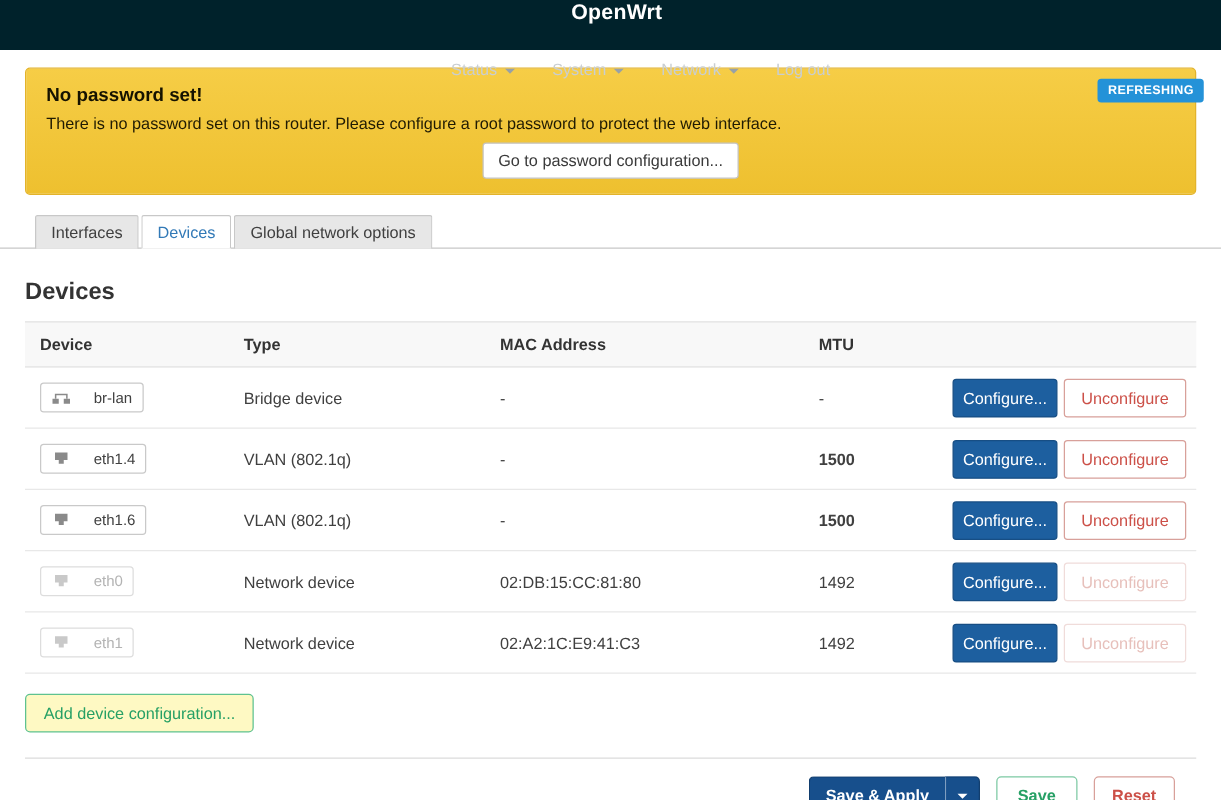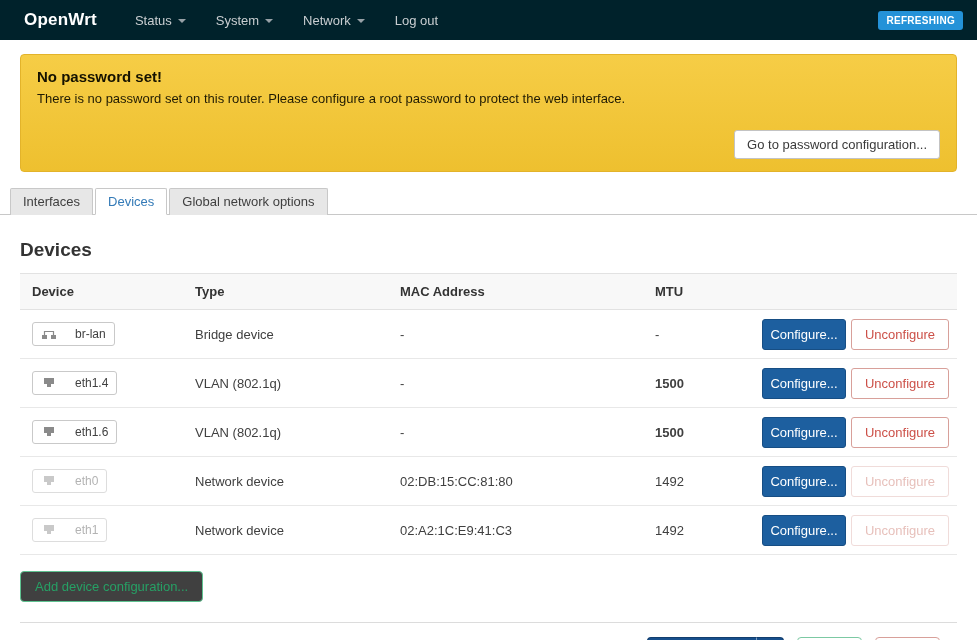--- a/index.html
+++ b/index.html
@@ -5,23 +5,24 @@
   * { box-sizing: border-box; margin: 0; padding: 0; }
   body {
     width: 977px; height: 640px; overflow: hidden;
     font-family: "Liberation Sans", sans-serif;
     background: #ffffff; color: #404040; font-size: 13px;
   }
   
   .navbar {
     height: 40px; background: #00222b; display: flex; align-items: center;
     padding: 0 14px 0 24px;
+    flex-direction: column;
   }
   .brand { color: #ffffff; font-weight: bold; font-size: 17px; letter-spacing: .2px; }
-  .nav-menus { display: flex; align-items: center; margin-left: 38px; gap: 30px; }
+  .nav-menus { display: flex; align-items: center; margin-left: 38px; gap: 30px; margin-top: 28px; }
   .nav-item { color: #c9ced1; font-size: 13px; text-decoration: none; cursor: pointer; display: inline-flex; align-items: center; gap: 6px; }
   .caret {
     display: inline-block; width: 0; height: 0;
     border-left: 4px solid transparent; border-right: 4px solid transparent;
     border-top: 4px solid #97a1a7; margin-top: 2px;
   }
   .nav-badges { margin-left: auto; display: flex; gap: 6px; }
   .badge {
     color: #fff; font-size: 10px; font-weight: bold; letter-spacing: .3px;
     padding: 4px 8px; border-radius: 3px; cursor: pointer; white-space: nowrap;
@@ -31,30 +32,30 @@
 
   
   .alert {
     margin: 14px 20px 0; border-radius: 4px;
     background: linear-gradient(#f6cd46, #eec02f);
     border: 1px solid #e3b32a;
     padding: 13px 16px 12px; color: #1f1b02;
   }
   .alert-title { font-weight: bold; font-size: 15px; color: #151200; }
   .alert-message { margin-top: 6px; font-size: 13px; color: #201b03; }
-  .alert-actions { margin-top: 24px; display: flex; justify-content: flex-end; }
+  .alert-actions { margin-top: 8px; display: flex; justify-content: center; }
   .btn { font-family: inherit; font-size: 13px; cursor: pointer; border-radius: 3px; }
   .btn-light {
     background: #ffffff; border: 1px solid #c3c3c3; color: #3a3a3a;
     padding: 6px 12px; border-radius: 3px;
   }
 
   
   .tabs {
-    margin-top: 15px; padding: 0 10px;
+    margin-top: 15px; padding: 0 28px;
     border-bottom: 1px solid #c8c8c8; display: flex; gap: 2px;
   }
   .tab {
     padding: 5px 12px; background: #e7e7e7; border: 1px solid #c8c8c8;
     border-bottom: none; color: #404040; cursor: pointer; position: relative;
     top: 1px; margin-bottom: 0; border-radius: 2px 2px 0 0;
   }
   .tab.active { background: #ffffff; color: #337ab7; border-bottom: 1px solid #ffffff; }
 
   
@@ -90,21 +91,21 @@
     background: #1d5f9f; border: 1px solid #174e84; color: #ffffff;
   }
   .btn-unconfigure {
     width: 98px; padding: 7px 0; text-align: center;
     background: #ffffff; border: 1px solid #d8a09a; color: #cc5048;
   }
   .btn-unconfigure.disabled { color: #e7c0bb; border-color: #f0dcda; cursor: default; }
 
   .btn-add {
     margin: 16px 20px 0; padding: 7px 14px; border-radius: 4px;
-    background: #404040; border: 1px solid #5ec290; color: #26a065;
+    background: #fef9c3; border: 1px solid #5ec290; color: #26a065;
   }
 
   
   .footer {
     margin: 20px 20px 0; border-top: 1px solid #dcdcdc;
     padding: 14px 17px 0 0; display: flex; justify-content: flex-end; gap: 13px;
   }
   .split-btn { display: inline-flex; }
   .split-btn .main {
     background: #174f8c; border: 1px solid #123e6e; border-right: none;

